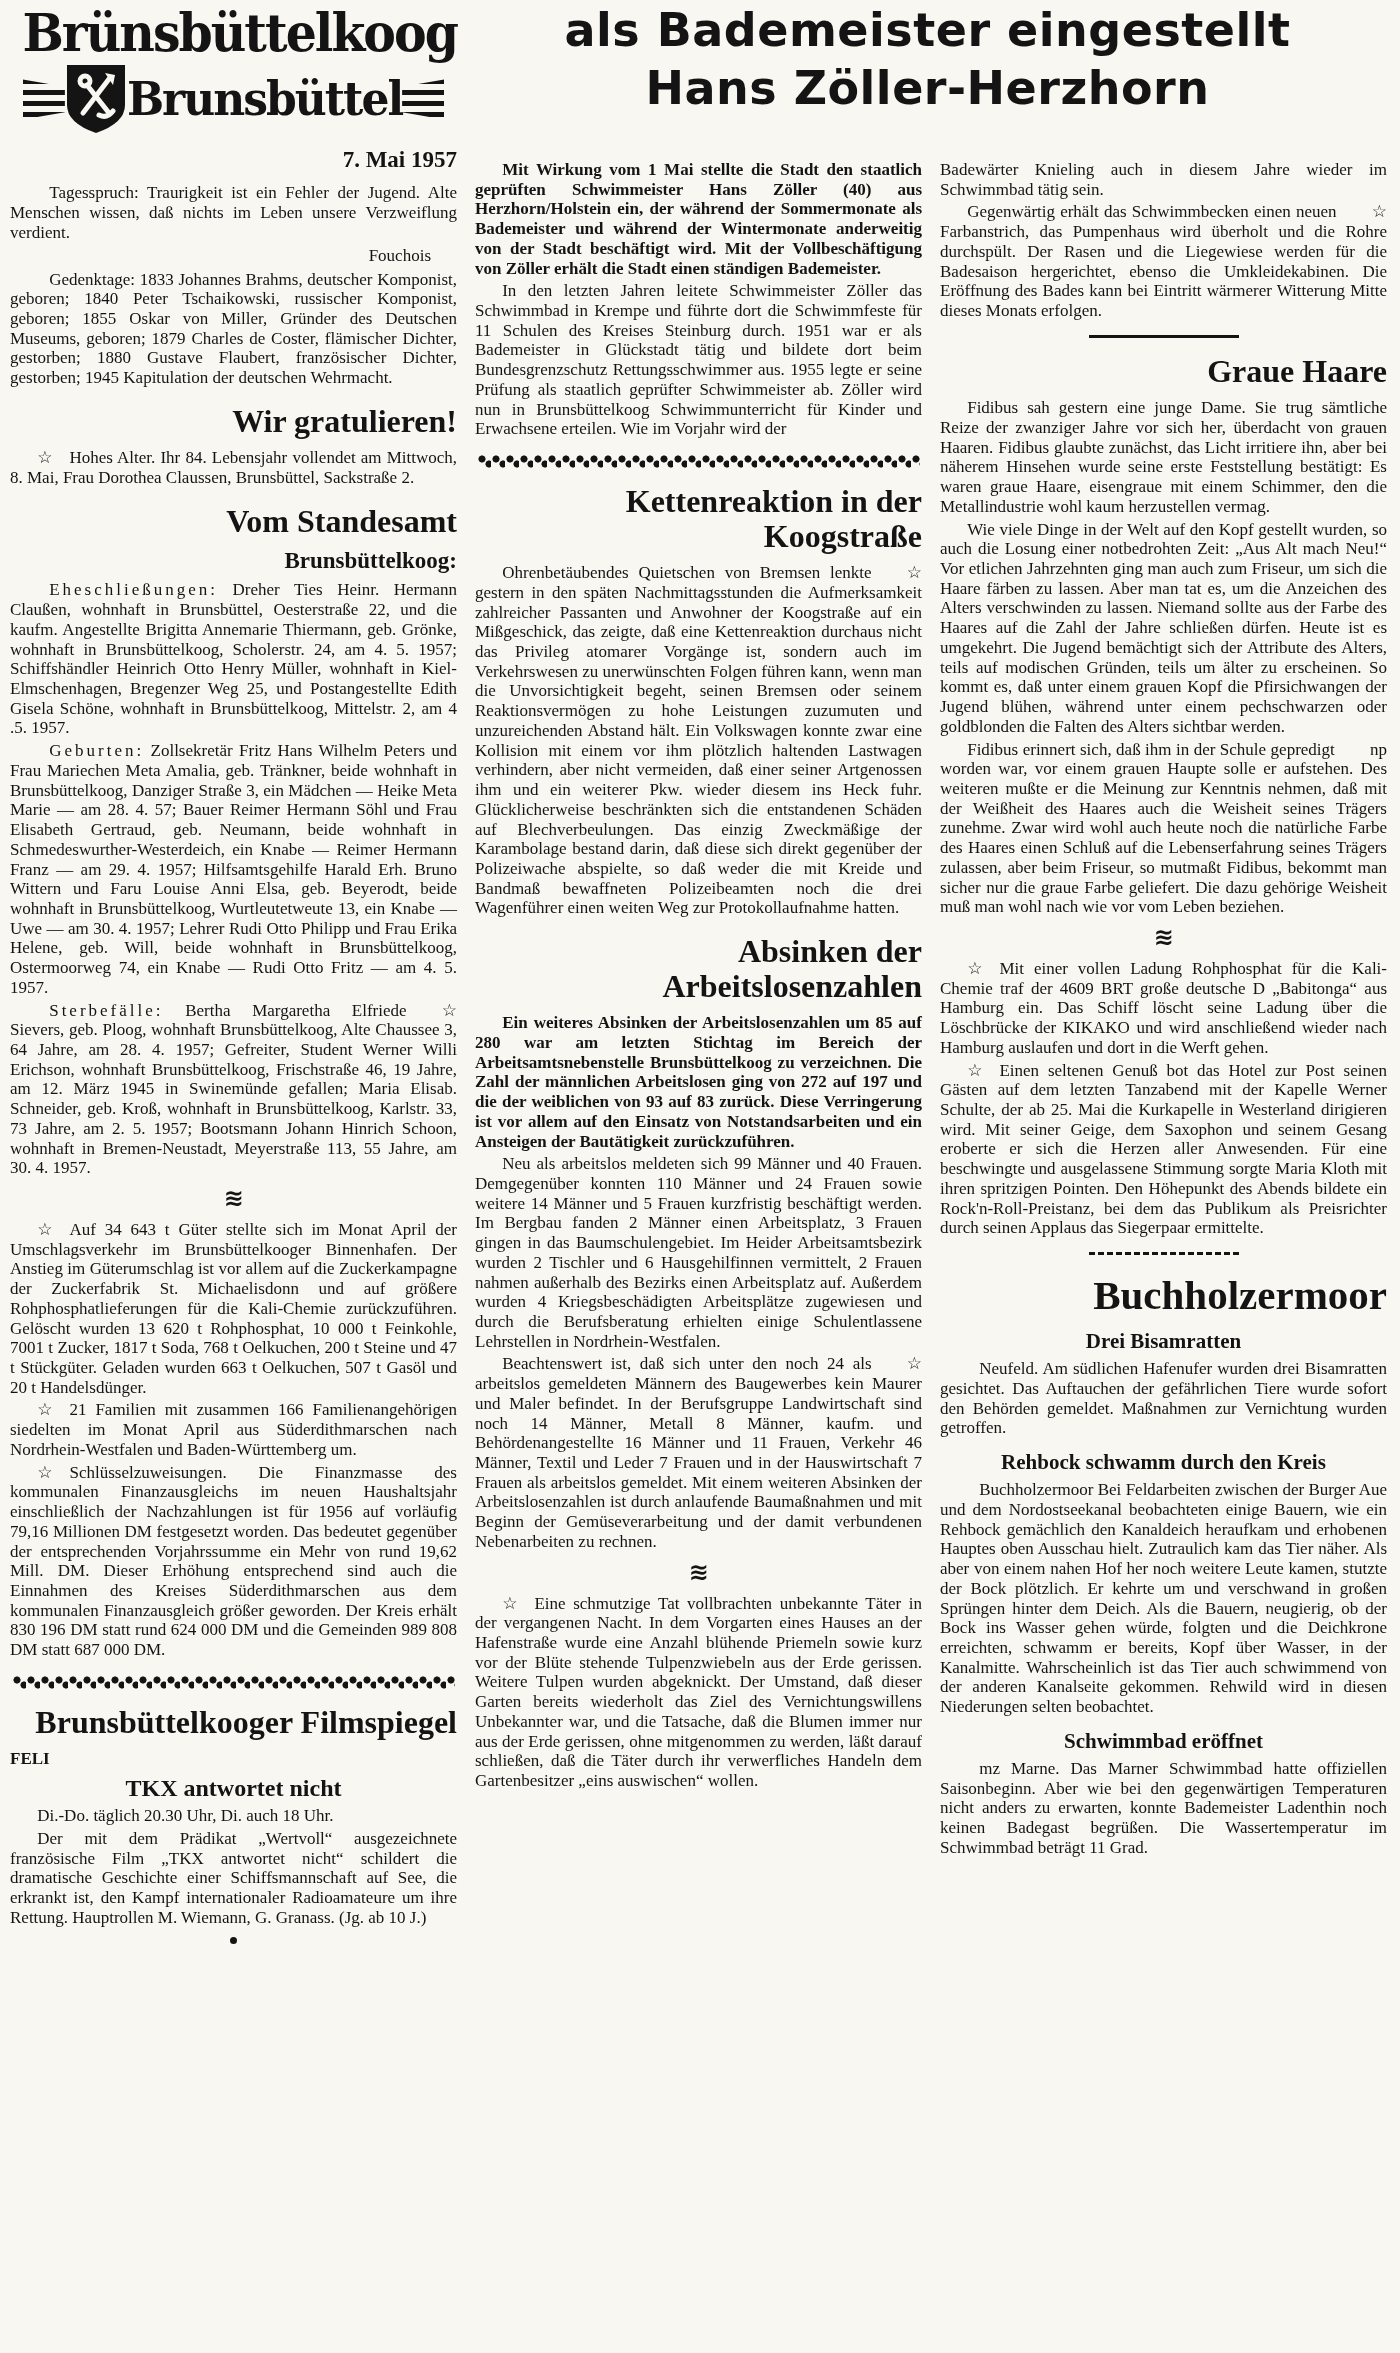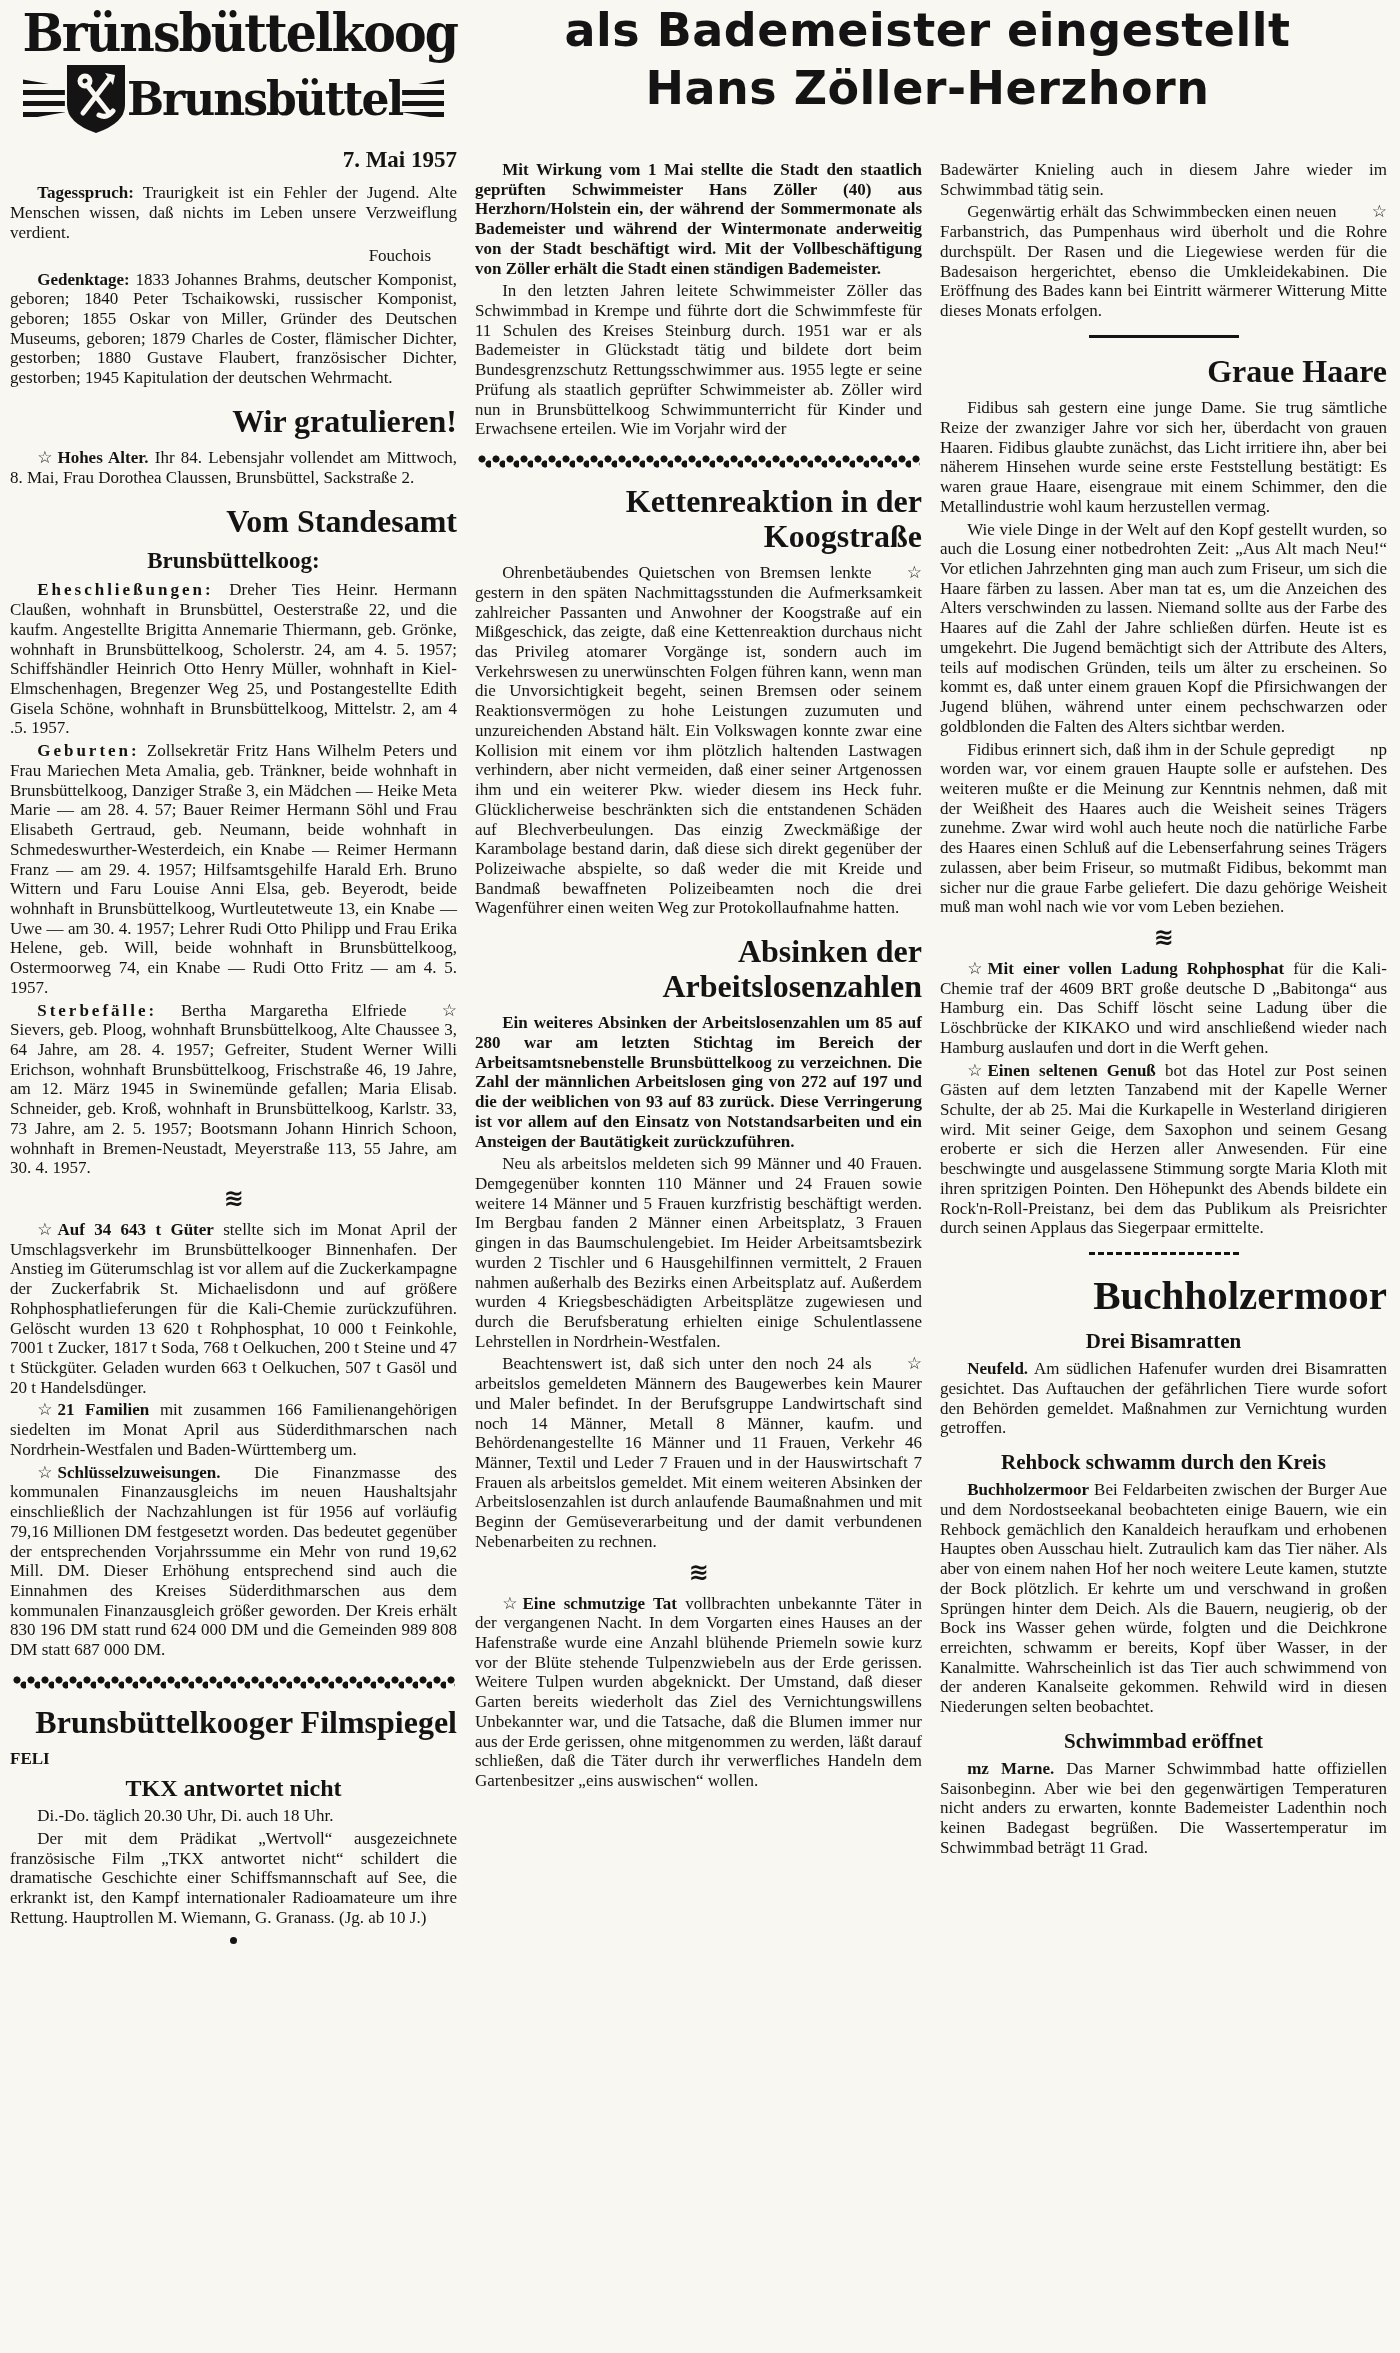--- a/index.html
+++ b/index.html
@@ -49,36 +49,36 @@
   .crest{width:62px;height:72px;}
   .mast-date{font-weight:bold;font-size:23px;margin-top:12px;font-family:"Liberation Serif",serif;}
 
   
   .para{
     font-size:17px;line-height:1.16;text-align:justify;
     margin:0 0 3px 0;text-indent:1.6em;
   }
   .para.bold{font-weight:bold;}
   .para.noindent{text-indent:0;}
-  .lead{font-weight:bold;}
+  .lead{font-weight:normal;margin-left:12px;}
   .lead.spaced{letter-spacing:3px;}
   .star{font-family:"DejaVu Sans",sans-serif;font-weight:bold;margin-right:5px;text-indent:0;display:inline-block;}
   .end-star{float:right;font-family:"DejaVu Sans",sans-serif;font-weight:bold;margin-left:8px;}
   .end-sig{float:right;margin-left:8px;}
   .sig{text-align:right;font-size:17px;padding-right:26px;margin:0 0 4px 0;}
 
   
   .display{
     font-family:Liberation Serif, serif;
     font-weight:bold;text-align:right;
     font-size:32px;line-height:1.08;margin:16px 0 10px 0;
   }
   .display.xl{font-size:41px;margin:18px 0 8px 0;}
   .kicker{
-    font-family:"Liberation Serif",serif;font-weight:bold;text-align:center;
+    font-family:"Liberation Serif",serif;font-weight:bold;text-align:right;
     font-size:23px;margin:0 0 6px 0;
   }
   .sub{
     font-family:"Liberation Serif",serif;font-weight:bold;text-align:center;
     font-size:21px;margin:12px 0 5px 0;
   }
   .filmtitle{
     font-family:"Liberation Serif",serif;font-weight:bold;text-align:center;
     font-size:24px;margin:6px 0 4px 0;
   }

